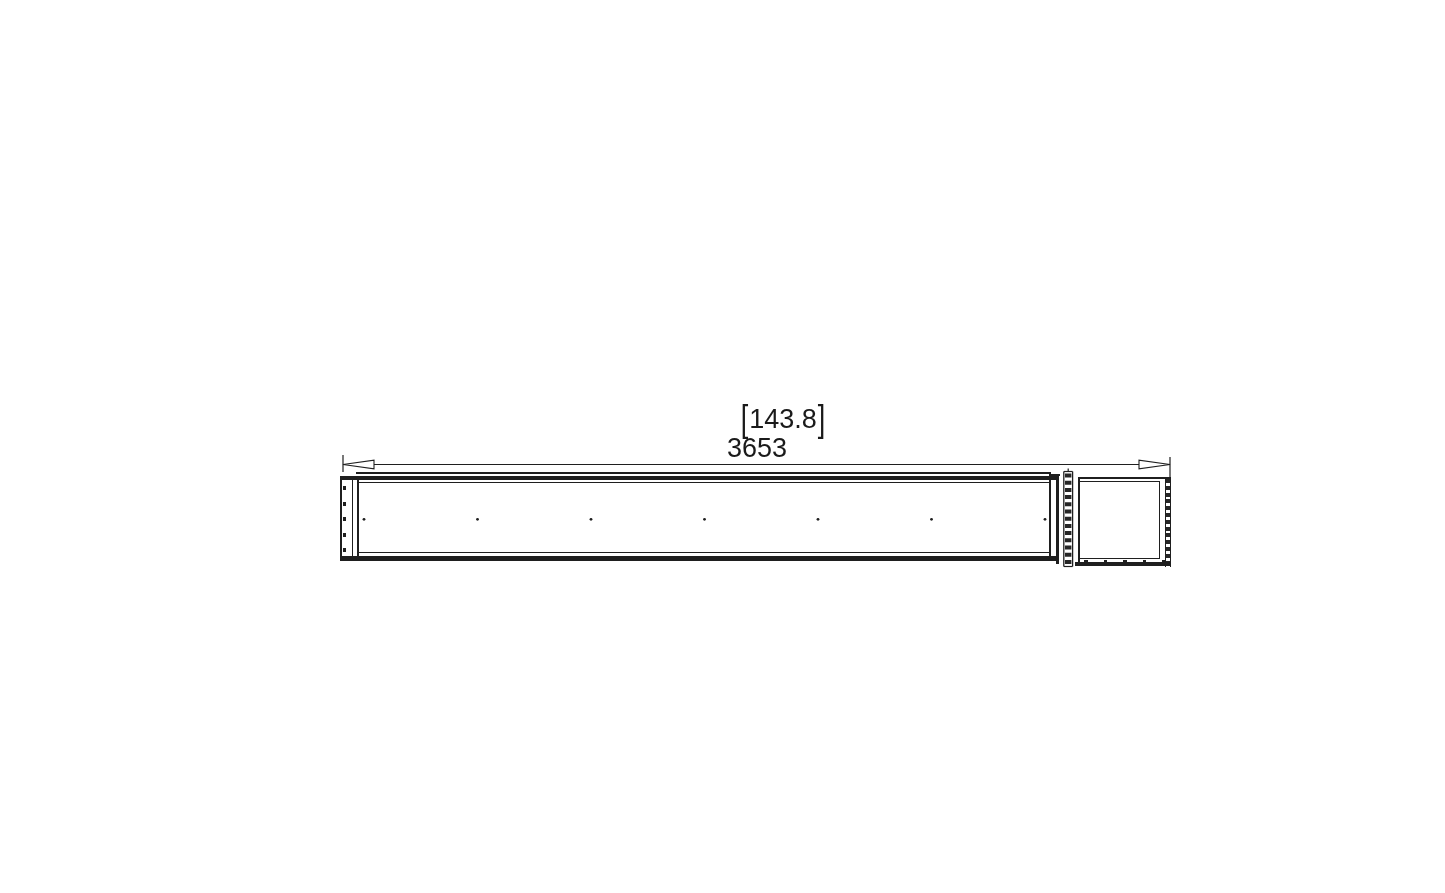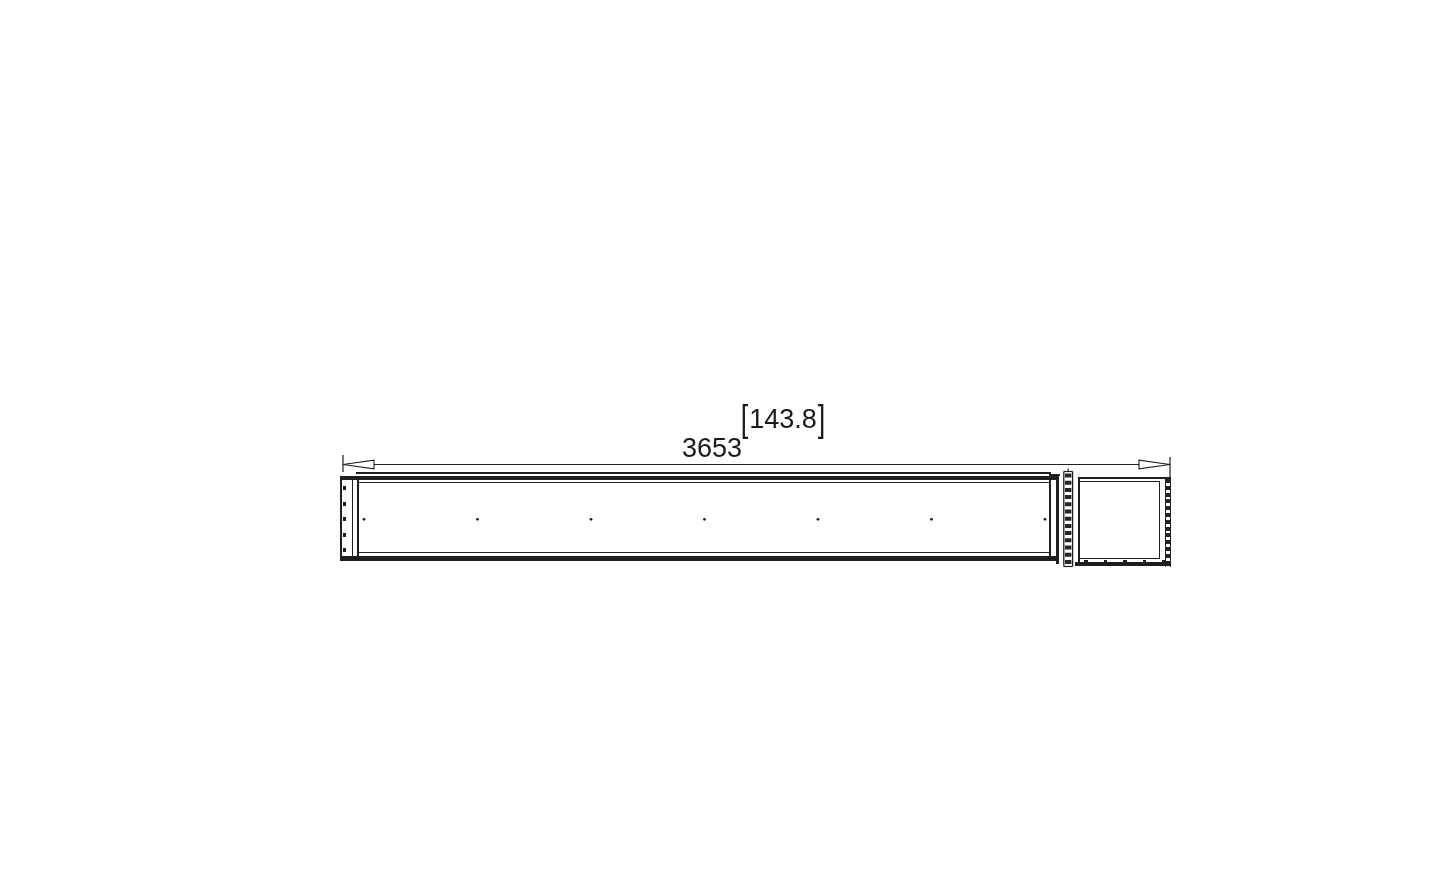--- a/index.html
+++ b/index.html
@@ -28,21 +28,21 @@
     color: #1a1a1a;
     transform: translateX(-50%);
   }
   .dim-label.imperial {
     left: 755px;
     top: 401px;
     line-height: 36px;
     margin-left: 28px;
   }
   .dim-label.metric {
-    left: 712px;
+    left: 757px;
     top: 434px;
     line-height: 28px;
   }
   .bracket {
     display: inline-block;
     transform: scaleY(1.38);
     font-weight: 400;
   }
   .bracket.open  { margin-right: 1px; }
   .bracket.close { margin-left: 1px; }

